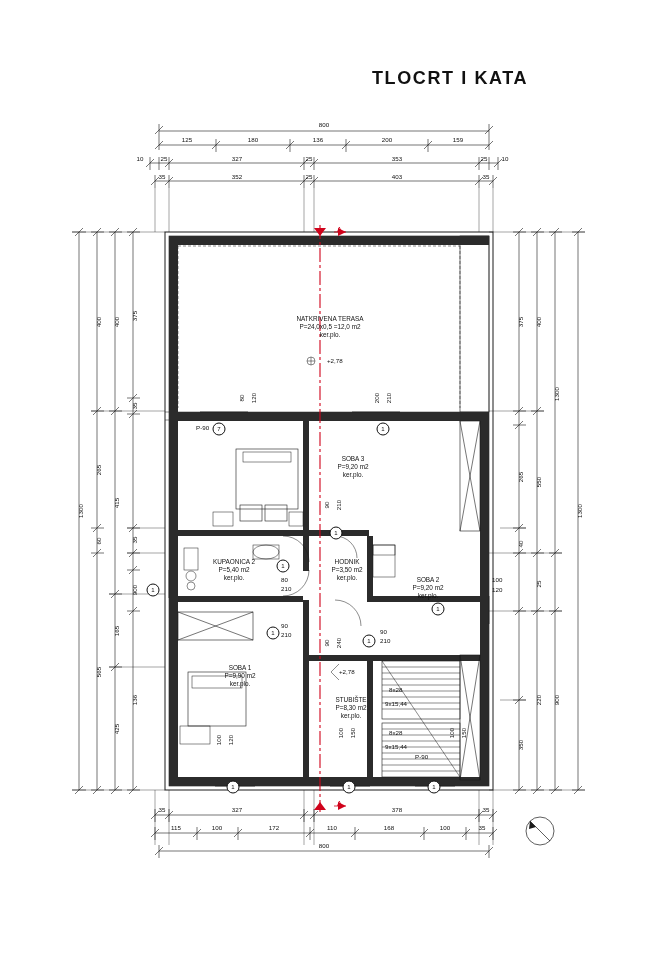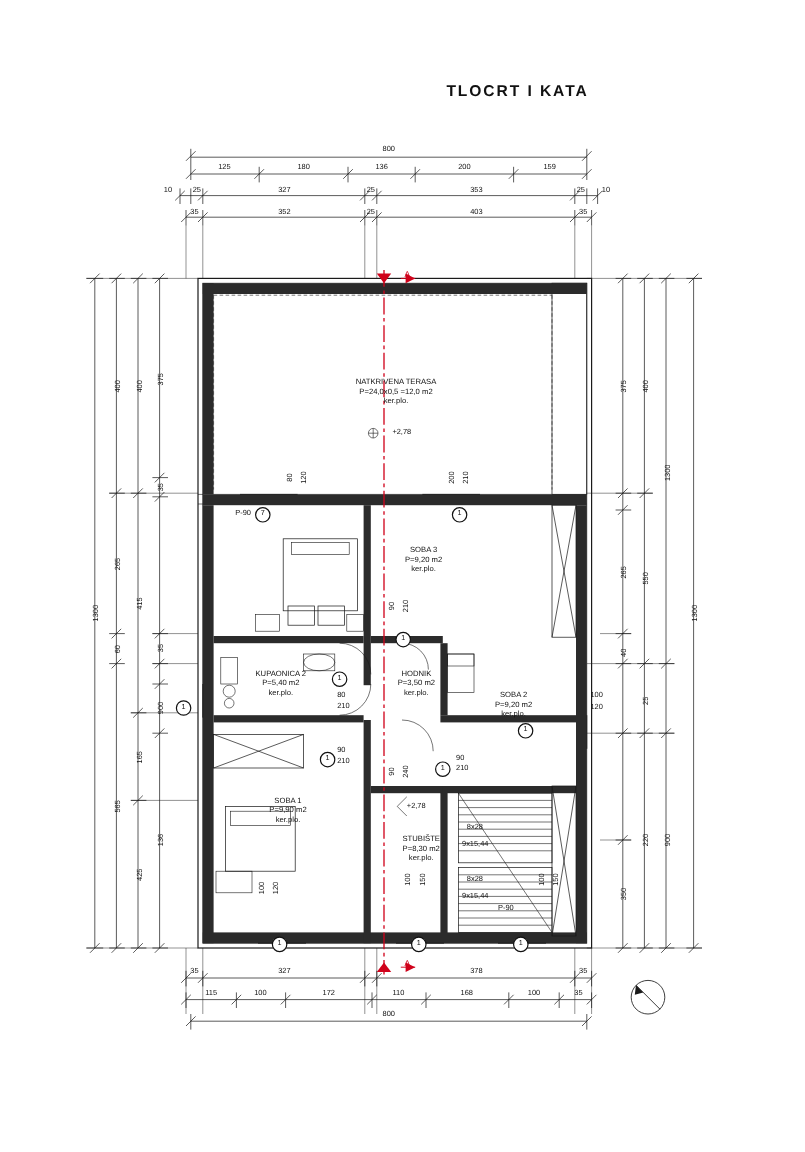--- a/index.html
+++ b/index.html
@@ -14,21 +14,21 @@
     font-family: "Liberation Sans", sans-serif;
     color: #1a1a1a;
     overflow: hidden;
   }
   #sheet {
     position: absolute;
     inset: 0;
   }
   .ttl {
     position: absolute;
-    font-size: 13px;
+    font-size: 18px;
     letter-spacing: 1.6px;
     font-weight: 700;
     color: #111;
   }
   .lbl {
     position: absolute;
     font-size: 6.2px;
     line-height: 7.6px;
     color: #111;
     white-space: nowrap;

